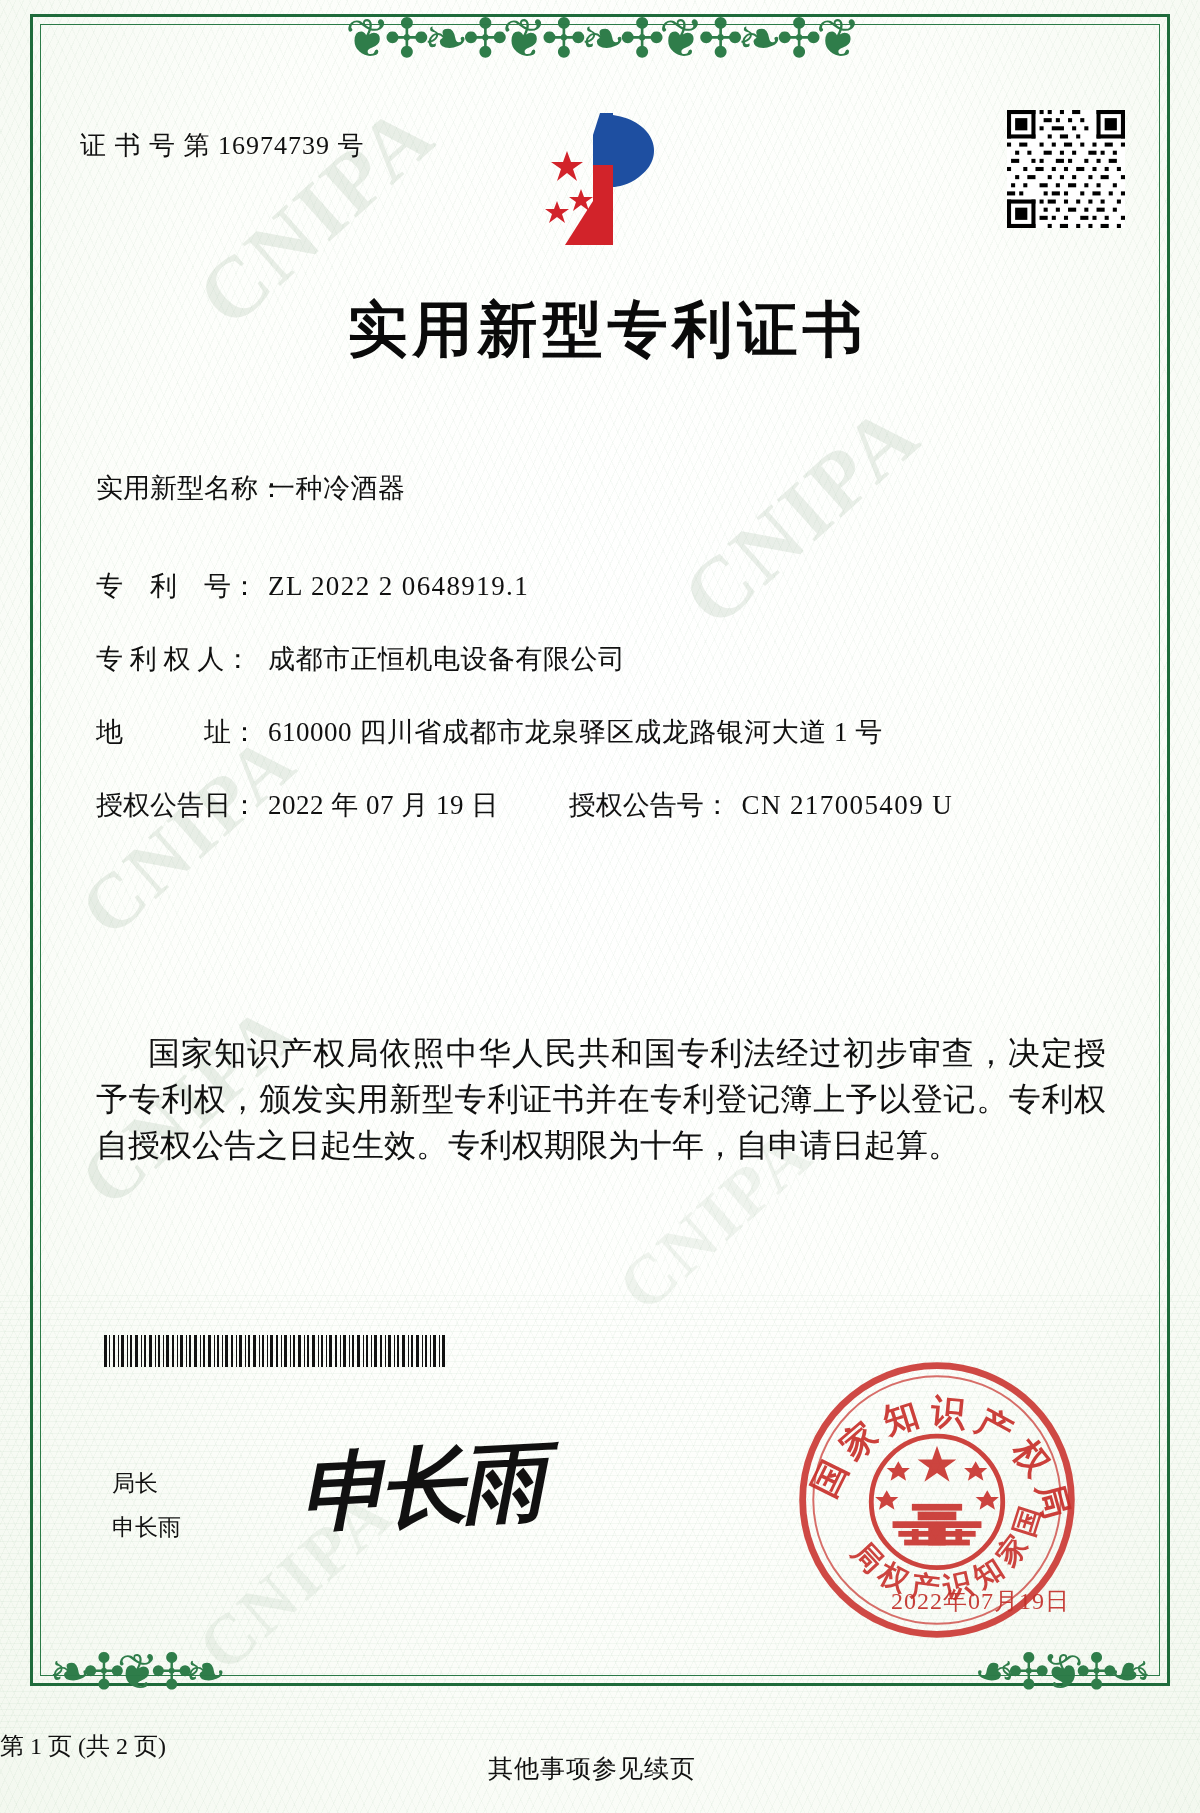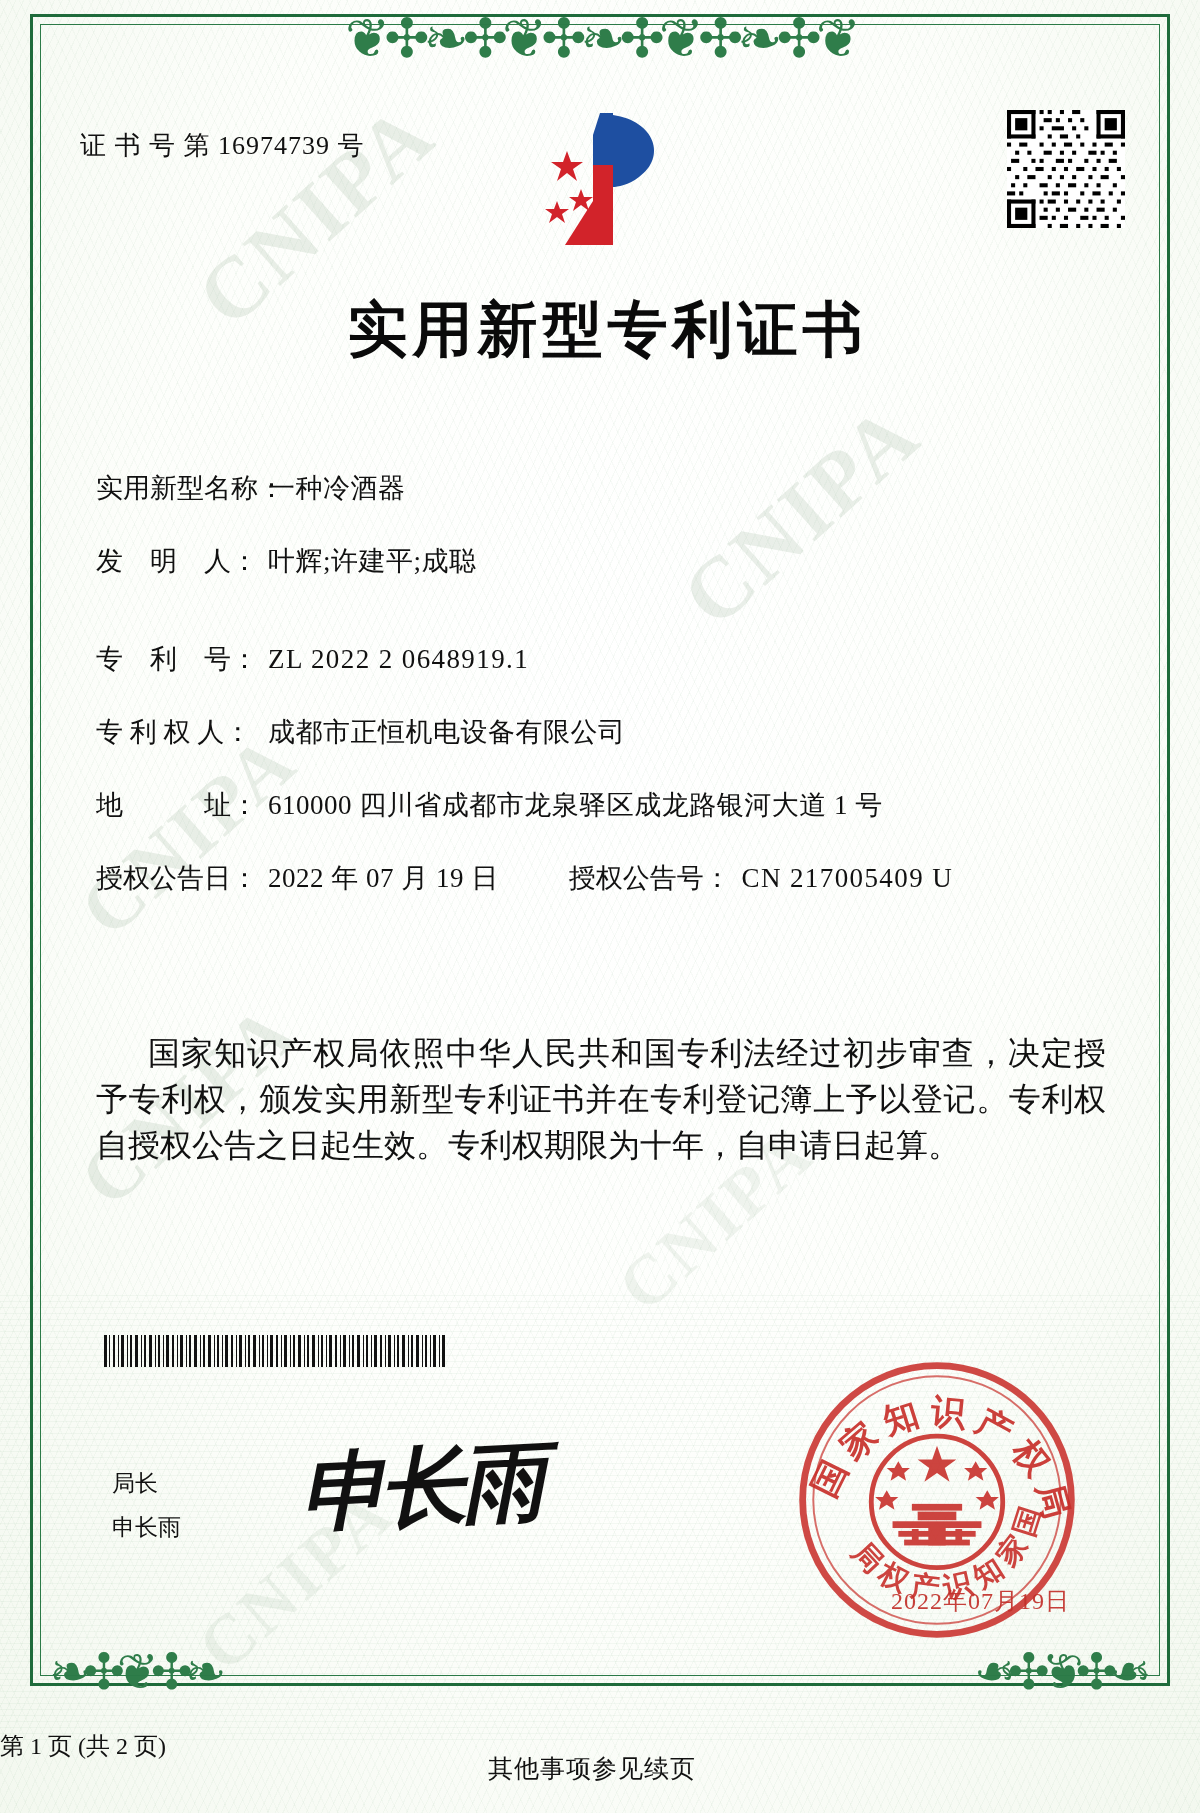--- a/index.html
+++ b/index.html
@@ -418,24 +418,20 @@
   </svg>
 
   <div class="title">实用新型专利证书</div>
 
   <div class="fields">
     <div class="field-row">
       <span class="field-label">实用新型名称：</span>
       <span class="field-value">一种冷酒器</span>
     </div>
     <div class="field-row">
-      <span class="field-label">发　明　人：</span>
-      <span class="field-value">叶辉;许建平;成聪</span>
-    </div>
-    <div class="field-row">
       <span class="field-label">专　利　号：</span>
       <span class="field-value mono-ish">ZL 2022 2 0648919.1</span>
     </div>
     <div class="field-row">
       <span class="field-label">专 利 权 人：</span>
       <span class="field-value">成都市正恒机电设备有限公司</span>
     </div>
     <div class="field-row">
       <span class="field-label">地　　　址：</span>
       <span class="field-value">610000  四川省成都市龙泉驿区成龙路银河大道 1 号</span>

